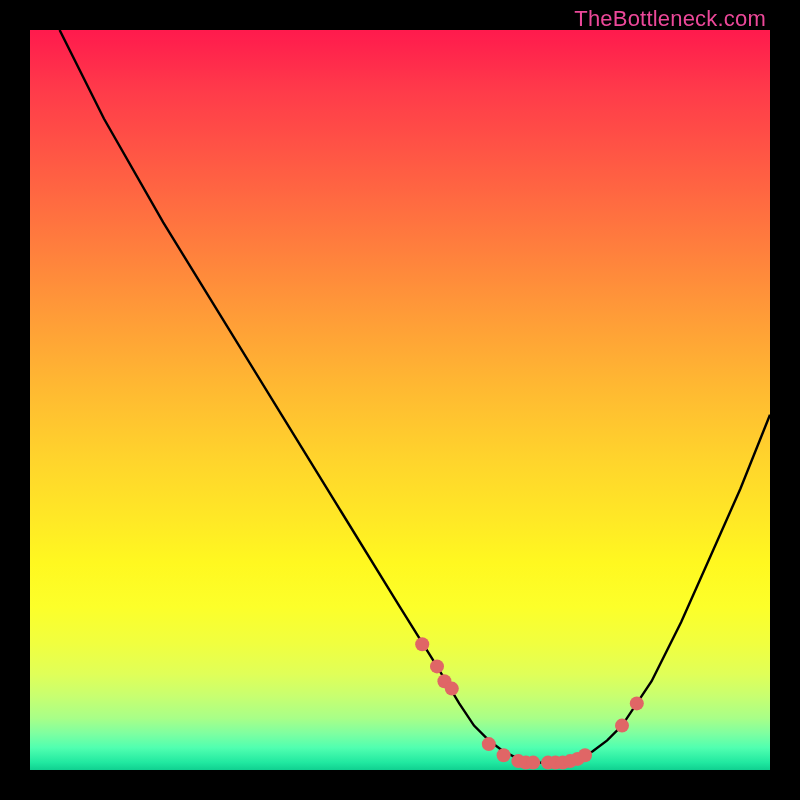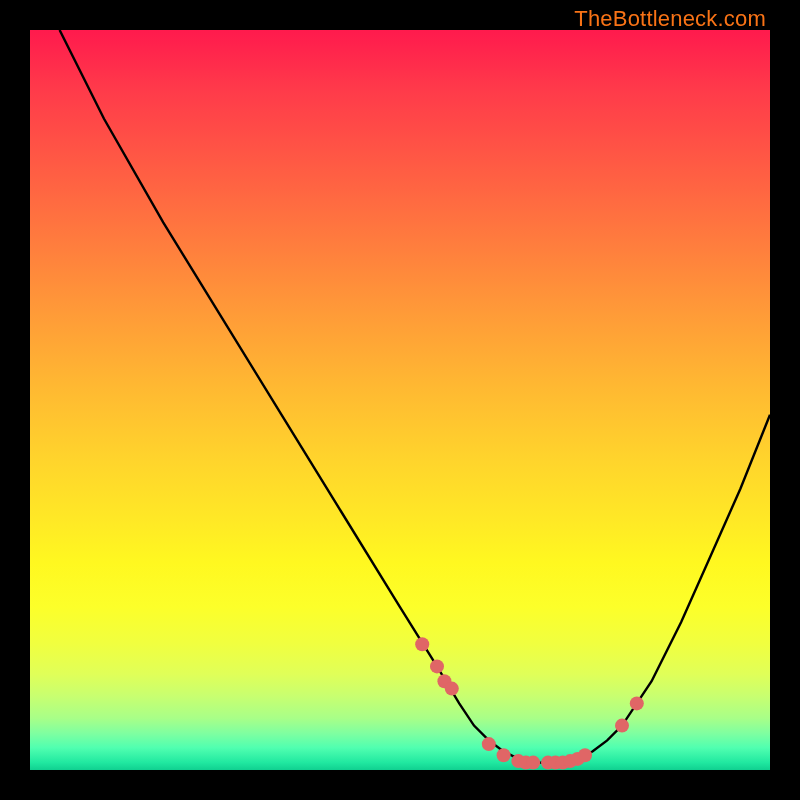--- a/index.html
+++ b/index.html
@@ -34,21 +34,21 @@
       #a8ff88 93%,
       #80ffa0 95%,
       #50ffb0 97%,
       #20e8a0 99%,
       #10d090 100%);
   }
   .watermark {
     position: absolute;
     top: 6px;
     right: 34px;
-    color: #f97316;
+    color: #ec4899;
     font-size: 22px;
     font-weight: 500;
     letter-spacing: 0.2px;
   }
   svg.curve {
     position: absolute;
     left: 0;
     top: 0;
     width: 740px;
     height: 740px;

